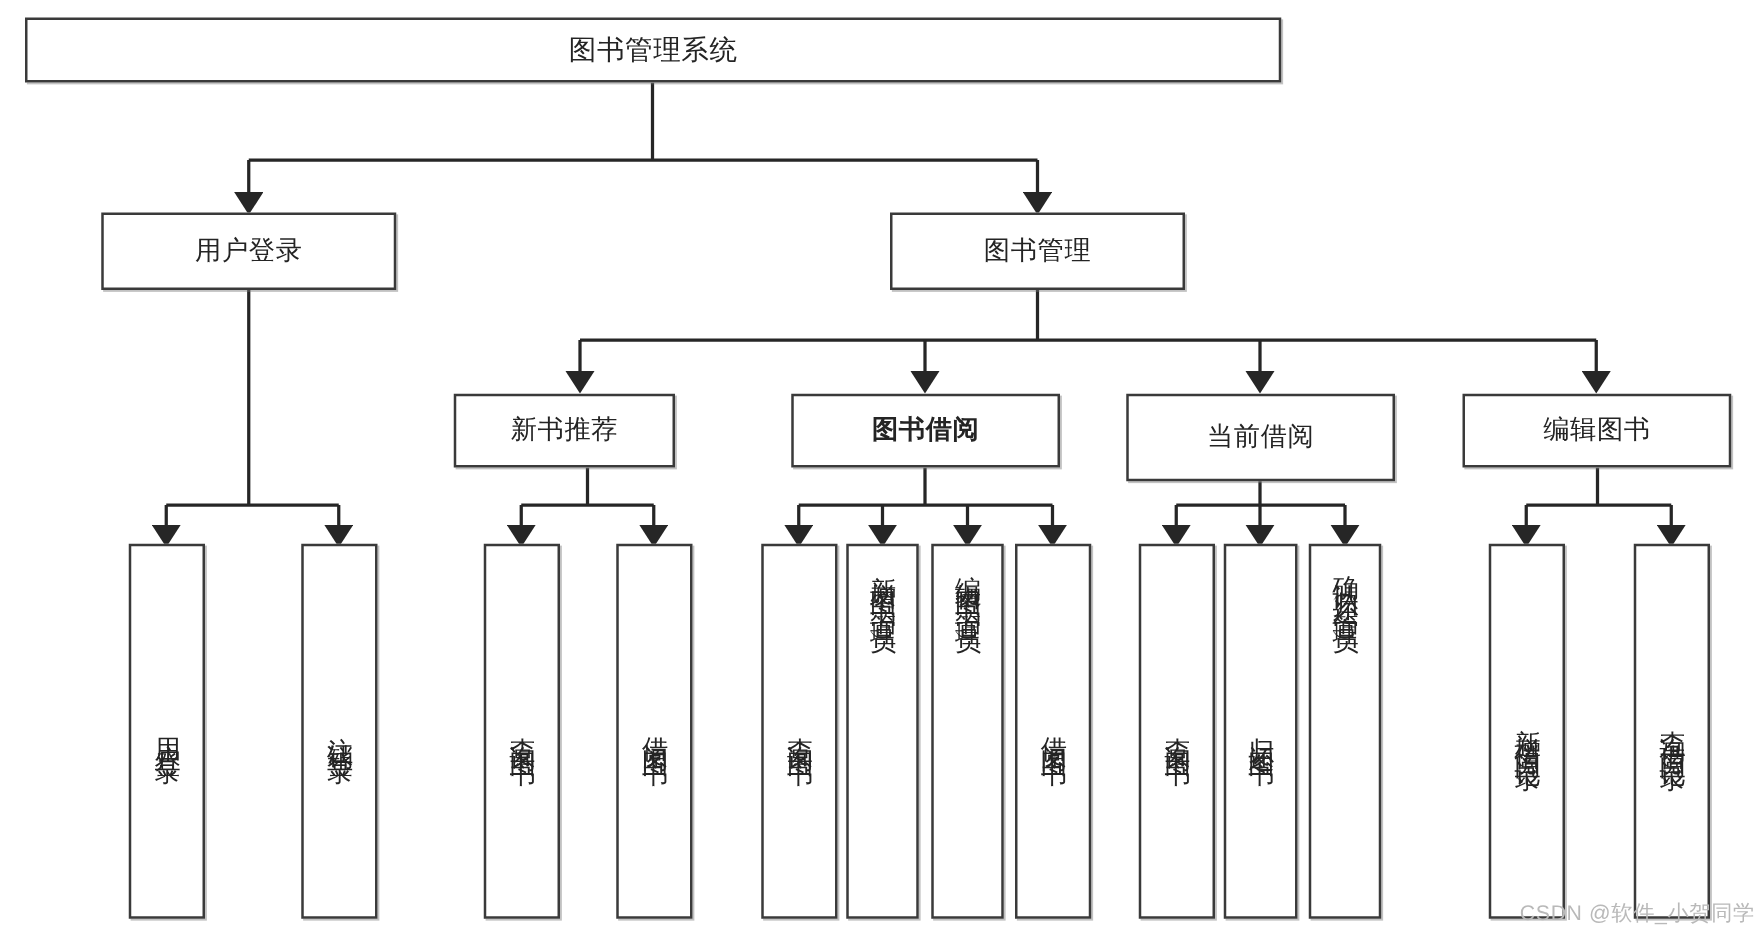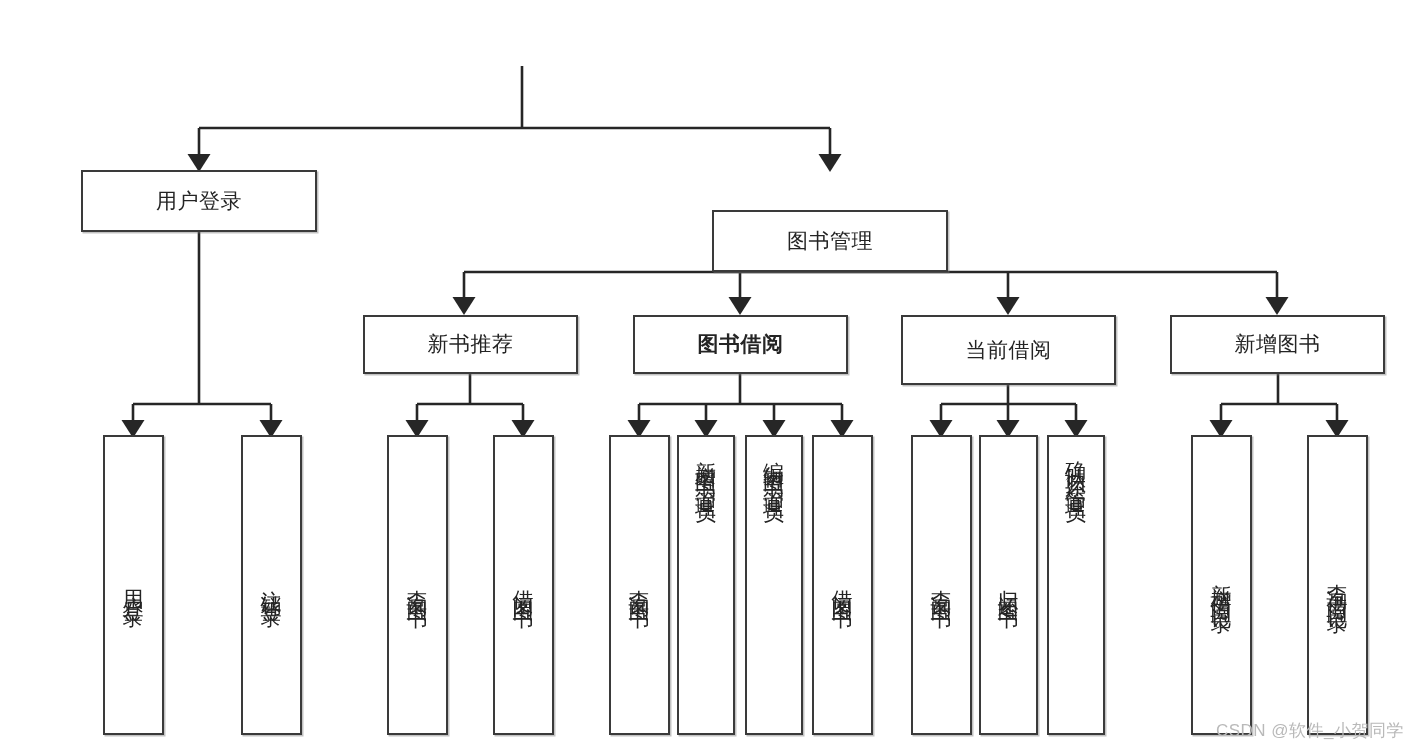--- a/index.html
+++ b/index.html
@@ -118,39 +118,42 @@
       <path d="M1008,404 L1008,428" marker-end="url(#arrowhead)"></path>
       <path d="M1076,404 L1076,428" marker-end="url(#arrowhead)"></path>
 
       <path d="M1278,374 L1278,404"></path>
       <path d="M1221,404 L1337,404"></path>
       <path d="M1221,404 L1221,428" marker-end="url(#arrowhead)"></path>
       <path d="M1337,404 L1337,428" marker-end="url(#arrowhead)"></path>
     </g>
   </svg>
 
+  <div class="node-box node-root" style="left:20px; top:14px; width:1005px; height:52px;">
+    <span class="node-label">图书管理系统</span>
+  </div>
 
   <div class="node-box" style="left:81px; top:170px; width:236px; height:62px;">
     <span class="node-label">用户登录</span>
   </div>
-  <div class="node-box" style="left:712px; top:170px; width:236px; height:62px;margin-top:40px;">
+  <div class="node-box" style="left:712px; top:170px; width:236px; height:62px;">
     <span class="node-label">图书管理</span>
   </div>
 
-  <div class="node-box" style="left:363px; top:315px; width:215px; height:59px;">
+  <div class="node-box" style="left:363px; top:315px; width:177px; height:59px;">
     <span class="node-label">新书推荐</span>
   </div>
   <div class="node-box" style="left:633px; top:315px; width:215px; height:59px;font-weight:bold;">
     <span class="node-label">图书借阅</span>
   </div>
   <div class="node-box" style="left:901px; top:315px; width:215px; height:70px;text-align:center;">
     <span class="node-label">当前借阅</span>
   </div>
   <div class="node-box" style="left:1170px; top:315px; width:215px; height:59px;">
-    <span class="node-label">新增图书</span>
+    <span class="node-label">编辑图书</span>
   </div>
 
   <div class="node-box node-vertical" style="left:103px; top:435px; width:61px; height:300px;">
     <span class="node-label">用户登录</span>
   </div>
   <div class="node-box node-vertical" style="left:241px; top:435px; width:61px; height:300px;">
     <span class="node-label">注销登录</span>
   </div>
 
   <div class="node-box node-vertical" style="left:387px; top:435px; width:61px; height:300px;">

